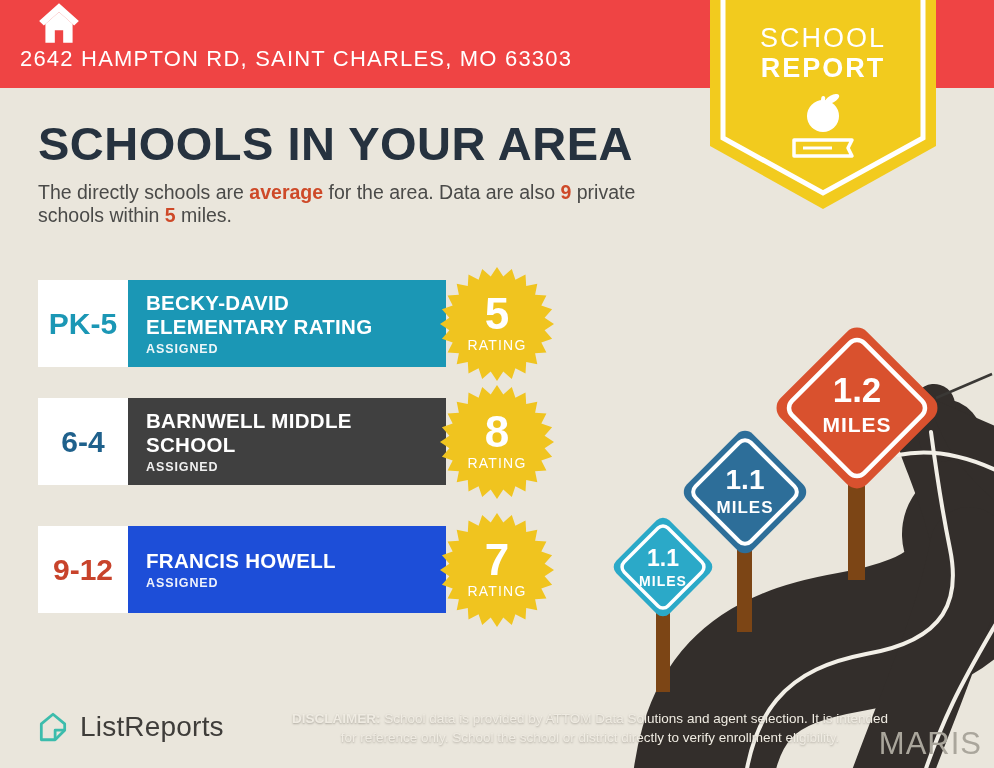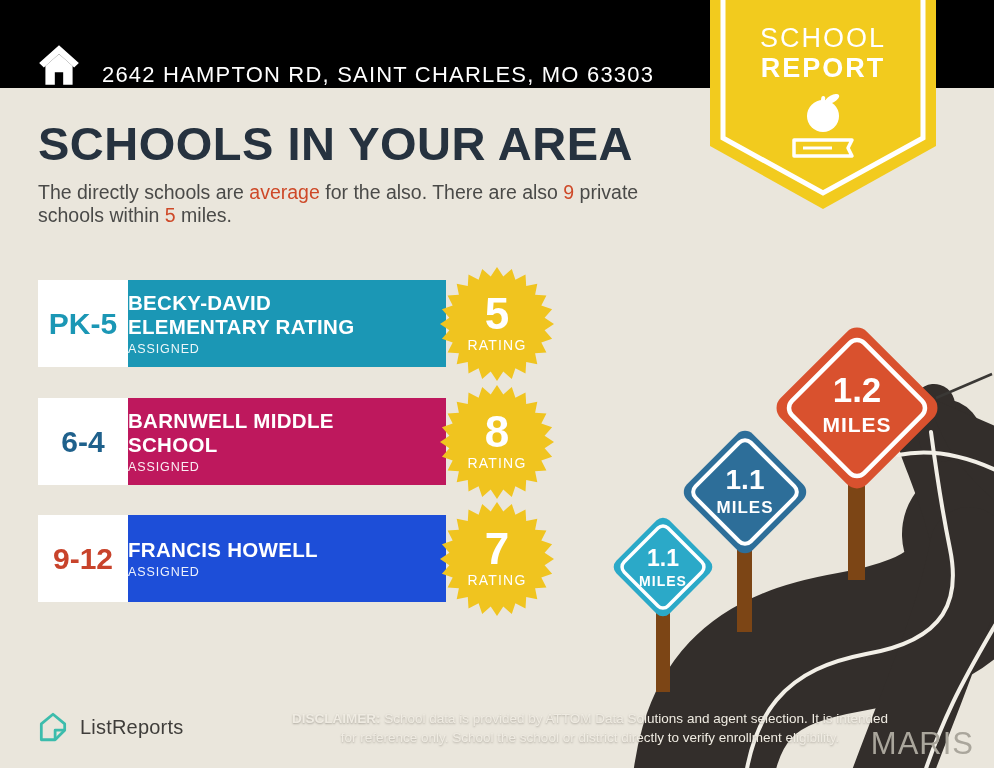--- a/index.html
+++ b/index.html
@@ -1,59 +1,59 @@
 <!DOCTYPE html>
 <html><head>
 <meta charset="utf-8">
 <style>
   html,body{margin:0;padding:0;}
   .canvas{position:relative;width:994px;height:768px;overflow:hidden;background:#EAE6DC;
           font-family:"Liberation Sans",sans-serif;}
 
   
-  .header{position:absolute;left:0;top:0;width:994px;height:88px;background:#000000;z-index:2;
-          display:flex;align-items:flex-end;}
+  .header{position:absolute;left:0;top:0;width:994px;height:88px;background:#ef4444;z-index:2;
+          display:flex;align-items:flex-start;flex-direction:column;}
   .home-ic{margin-left:36px;width:46px;height:46px;flex:0 0 auto;}
   .addr{margin-left:20px;color:#FFFFFF;font-size:22px;letter-spacing:1.2px;font-weight:500;}
 
   
   .ribbon{position:absolute;left:710px;top:0;width:226px;height:215px;z-index:3;}
 
   
   .title{position:absolute;left:38px;top:116px;z-index:2;color:#26323F;font-size:47px;
          font-weight:800;letter-spacing:.5px;}
   .subtitle{position:absolute;left:38px;top:181px;width:620px;z-index:2;color:#4A4A48;
             font-size:19.5px;line-height:1.18;font-weight:500;}
-  .subtitle .hl{color:#CE4928;font-weight:400;}
+  .subtitle .hl{color:#CE4928;font-weight:700;}
 
   
   .row{position:absolute;left:38px;width:520px;height:87px;z-index:2;display:flex;}
-  .row1{top:280px}.row2{top:398px}.row3{top:515px}
+  .row1{top:280px}.row2{top:398px}.row3{top:526px}
   .gradebox{width:90px;height:87px;background:#FFFFFF;display:flex;align-items:center;
             justify-content:center;font-size:30px;font-weight:600;flex:0 0 auto;}
   .bar{width:318px;height:87px;display:flex;flex-direction:column;justify-content:center;
-       box-sizing:border-box;color:#FFF;flex:0 0 auto;}
+       padding-left:18px;box-sizing:border-box;color:#FFF;flex:0 0 auto;}
   .sname{font-size:20.5px;font-weight:600;letter-spacing:.3px;line-height:1.16;}
-  .assigned{font-size:12.5px;font-weight:400;letter-spacing:.9px;margin-top:4px;opacity:.92;}
+  .assigned{font-size:12.5px;font-weight:700;letter-spacing:.9px;margin-top:4px;opacity:.92;}
   .badge{position:absolute;left:401px;top:-14px;width:116px;height:116px;}
   .badge text{fill:#fff;}
   .badge .num{font-size:44px;font-weight:600;}
   .badge .rlabel{font-size:14px;letter-spacing:1.2px;font-weight:500;}
 
   
   .illus{position:absolute;left:0;top:0;width:994px;height:768px;z-index:1;pointer-events:none;}
   .signtxt{fill:#fff;font-weight:600;text-anchor:middle;}
 
   
   .brand{position:absolute;left:36px;top:710px;z-index:3;display:flex;align-items:center;}
-  .brand-name{margin-left:10px;font-size:20px;color:#3F3D3A;font-weight:500;letter-spacing:.2px;}
+  .brand-name{margin-left:10px;font-size:28px;color:#3F3D3A;font-weight:500;letter-spacing:.2px;}
   .disclaimer{position:absolute;left:290px;top:710px;width:600px;z-index:3;color:#EFEBE2;
               font-size:13.5px;line-height:1.4;text-shadow:0 1px 2px rgba(60,55,45,.35);text-align:center;}
   .disclaimer b{font-weight:700;}
-  .maris{position:absolute;right:20px;top:726px;z-index:3;color:#AAA69C;font-size:31px;
+  .maris{position:absolute;right:12px;top:726px;z-index:3;color:#AAA69C;font-size:31px;
          letter-spacing:1px;font-weight:400;}
 </style>
 </head>
 <body>
 
 <div class="canvas">
 
   <div class="header">
     <svg class="home-ic" viewBox="0 0 44 44">
       <path d="M22,3 L41,20 L36.5,24.5 L22,11.5 L7.5,24.5 L3,20 Z" fill="#fff"></path>
@@ -72,21 +72,21 @@
       <rect x="111" y="96" width="4" height="10" rx="2" fill="#fff" transform="rotate(8 113 100)"></rect>
       <ellipse cx="122" cy="99" rx="8" ry="3.6" fill="#fff" transform="rotate(-28 122 99)"></ellipse>
     </g>
     <g>
       <path d="M84,140 h58 l-4,8 4,8 h-58 z" fill="none" stroke="#fff" stroke-width="3.5" stroke-linejoin="round"></path>
       <line x1="93" y1="148" x2="122" y2="148" stroke="#fff" stroke-width="3"></line>
     </g>
   </svg>
 
   <div class="title">SCHOOLS IN YOUR AREA</div>
-  <div class="subtitle"><span>The directly schools are </span><span class="hl">average</span><span> for the also. There are also </span><span class="hl">9</span><span> private schools within </span><span class="hl">5</span><span> miles.</span></div>
+  <div class="subtitle"><span>The directly schools are </span><span class="hl">average</span><span> for the area. Data are also </span><span class="hl">9</span><span> private schools within </span><span class="hl">5</span><span> miles.</span></div>
 
   <svg class="illus" viewBox="0 0 994 768">
 
     <g>
       <path d="M 700,835 C 698,690 760,658 850,642 C 958,623 984,584 972,534" stroke="#332E2B" stroke-width="140" fill="none" stroke-linecap="round"></path>
       <path d="M 972,534 C 962,492 950,466 941,441" stroke="#332E2B" stroke-width="85" fill="none" stroke-linecap="round"></path>
       <path d="M 941,441 C 937,428 935,416 934,405" stroke="#332E2B" stroke-width="42" fill="none" stroke-linecap="round"></path>
       <path d="M 933,399 L 1000,428 L 1000,505 C 966,477 948,452 935,419 Z" fill="#332E2B"></path>
       <path d="M 969,546 C 954,628 916,706 882,802" stroke="#332E2B" stroke-width="78" fill="none" stroke-linecap="round"></path>
       <path d="M 936,398 L 992,374" stroke="#3A3835" stroke-width="2.5" fill="none"></path>
@@ -132,21 +132,21 @@
     </div>
     <svg class="badge" viewBox="0 0 116 116">
       <polygon fill="#F0C41F" points="58.0,1.0 64.3,10.4 72.8,2.9 76.4,13.7 86.5,8.6 87.2,19.9 98.3,17.7 96.1,28.8 107.4,29.5 102.3,39.6 113.1,43.2 105.6,51.7 115.0,58.0 105.6,64.3 113.1,72.8 102.3,76.4 107.4,86.5 96.1,87.2 98.3,98.3 87.2,96.1 86.5,107.4 76.4,102.3 72.8,113.1 64.3,105.6 58.0,115.0 51.7,105.6 43.2,113.1 39.6,102.3 29.5,107.4 28.8,96.1 17.7,98.3 19.9,87.2 8.6,86.5 13.7,76.4 2.9,72.8 10.4,64.3 1.0,58.0 10.4,51.7 2.9,43.2 13.7,39.6 8.6,29.5 19.9,28.8 17.7,17.7 28.8,19.9 29.5,8.6 39.6,13.7 43.2,2.9 51.7,10.4"></polygon>
       <text class="num" x="58" y="63" text-anchor="middle">5</text>
       <text class="rlabel" x="58" y="84" text-anchor="middle">RATING</text>
     </svg>
   </div>
 
   <div class="row row2">
     <div class="gradebox" style="color: rgb(31, 97, 140);">6-4</div>
-    <div class="bar" style="background-color: #be185d;">
+    <div class="bar" style="background-color: #404040;">
       <div class="sname"><span>BARNWELL MIDDLE</span><br>
         <span>SCHOOL</span></div>
       <div class="assigned">ASSIGNED</div>
     </div>
     <svg class="badge" viewBox="0 0 116 116">
       <polygon fill="#F0C41F" points="58.0,1.0 64.3,10.4 72.8,2.9 76.4,13.7 86.5,8.6 87.2,19.9 98.3,17.7 96.1,28.8 107.4,29.5 102.3,39.6 113.1,43.2 105.6,51.7 115.0,58.0 105.6,64.3 113.1,72.8 102.3,76.4 107.4,86.5 96.1,87.2 98.3,98.3 87.2,96.1 86.5,107.4 76.4,102.3 72.8,113.1 64.3,105.6 58.0,115.0 51.7,105.6 43.2,113.1 39.6,102.3 29.5,107.4 28.8,96.1 17.7,98.3 19.9,87.2 8.6,86.5 13.7,76.4 2.9,72.8 10.4,64.3 1.0,58.0 10.4,51.7 2.9,43.2 13.7,39.6 8.6,29.5 19.9,28.8 17.7,17.7 28.8,19.9 29.5,8.6 39.6,13.7 43.2,2.9 51.7,10.4"></polygon>
       <text class="num" x="58" y="63" text-anchor="middle">8</text>
       <text class="rlabel" x="58" y="84" text-anchor="middle">RATING</text>
     </svg>
   </div>

